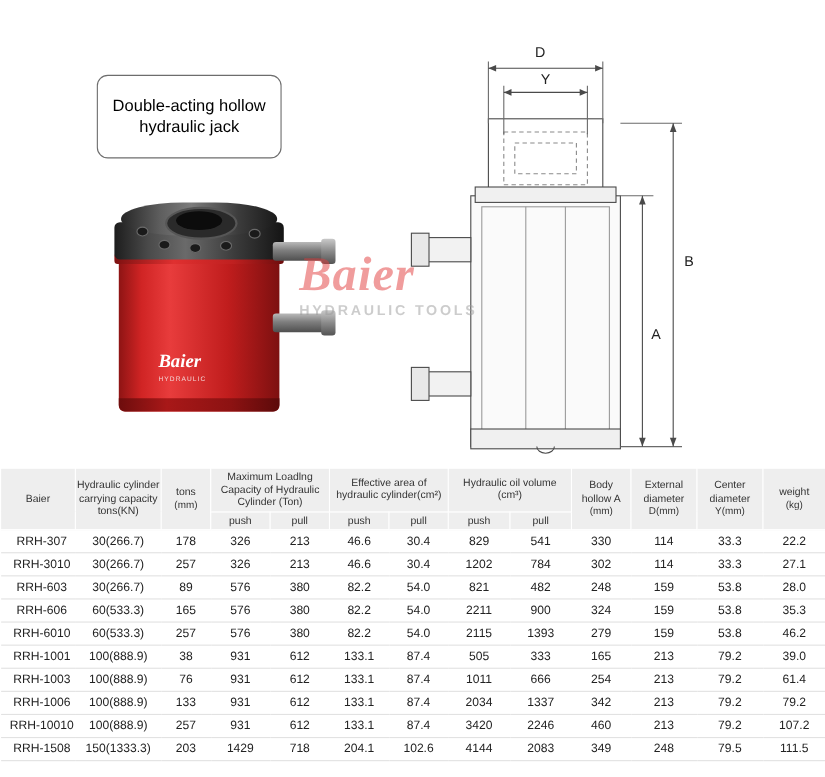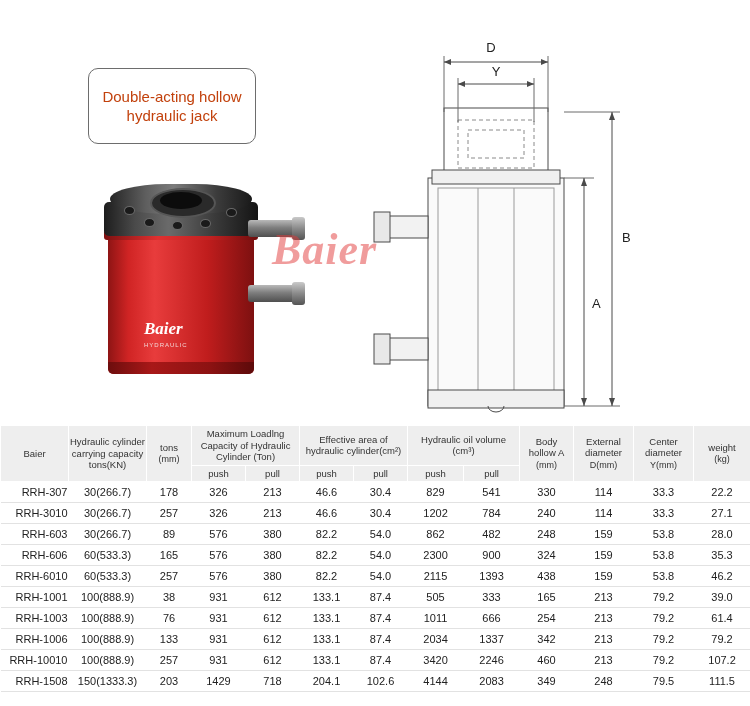--- a/index.html
+++ b/index.html
@@ -32,21 +32,21 @@
     height: 74px;
     border: 1px solid #6d6d6d;
     border-radius: 10px;
     background: #ffffff;
     display: flex;
     align-items: center;
     justify-content: center;
     text-align: center;
     font-size: 15px;
     line-height: 19px;
-    color: #c2410c;
+    color: #000000;
     z-index: 5;
   }
   .callout .ctext { padding: 0 6px; }
 
   
   .watermark {
     position: absolute;
     left: 272px;
     top: 228px;
     z-index: 4;
@@ -207,21 +207,21 @@
   }
   tbody td {
     text-align: center;
     border-bottom: 1px solid #e2e2e2;
     padding: 4px 1px;
     font-size: 11px;
     color: #222;
     background: transparent;
   }
   tbody tr:first-child td { border-top: 1px solid #e2e2e2; }
-  tbody td.model { text-align: right; padding-left: 8px; }
+  tbody td.model { text-align: center; padding-left: 8px; }
   .unit { font-size: 9px; }
 </style>
 </head>
 <body>
 
 <div id="illustration">
 
   <div class="callout">
     <div class="ctext">Double-acting hollow hydraulic jack</div>
   </div>
@@ -244,20 +244,21 @@
     <div class="port" style="left:148px; top:105px;"></div>
     <div class="port-cap" style="left:192px; top:102px;"></div>
     <div class="logo-on-body">
       <span>Baier</span>
       <div class="sub">HYDRAULIC</div>
     </div>
   </div>
 
   <div class="watermark">
     <div class="wm-main">Baier</div>
+    <div class="wm-sub">HYDRAULIC TOOLS</div>
   </div>
 
   <svg id="drawing" width="330" height="400" viewBox="0 0 330 400">
     <g stroke="#4a4a4a" fill="none" stroke-width="1">
 
       <rect x="58" y="158" width="136" height="228" fill="#fafafa"></rect>
       <rect x="68" y="168" width="116" height="208" fill="none" stroke="#9a9a9a"></rect>
 
       <line x1="108" y1="168" x2="108" y2="376" stroke="#9a9a9a"></line>
       <line x1="144" y1="168" x2="144" y2="376" stroke="#9a9a9a"></line>
@@ -384,66 +385,66 @@
         <tr>
           <td class="model">RRH-3010</td>
           <td>30(266.7)</td>
           <td>257</td>
           <td>326</td>
           <td>213</td>
           <td>46.6</td>
           <td>30.4</td>
           <td>1202</td>
           <td>784</td>
-          <td>240</td>
+          <td>302</td>
           <td>114</td>
           <td>33.3</td>
           <td>27.1</td>
         </tr>
         <tr>
           <td class="model">RRH-603</td>
           <td>30(266.7)</td>
           <td>89</td>
           <td>576</td>
           <td>380</td>
           <td>82.2</td>
           <td>54.0</td>
-          <td>862</td>
+          <td>821</td>
           <td>482</td>
           <td>248</td>
           <td>159</td>
           <td>53.8</td>
           <td>28.0</td>
         </tr>
         <tr>
           <td class="model">RRH-606</td>
           <td>60(533.3)</td>
           <td>165</td>
           <td>576</td>
           <td>380</td>
           <td>82.2</td>
           <td>54.0</td>
-          <td>2300</td>
+          <td>2211</td>
           <td>900</td>
           <td>324</td>
           <td>159</td>
           <td>53.8</td>
           <td>35.3</td>
         </tr>
         <tr>
           <td class="model">RRH-6010</td>
           <td>60(533.3)</td>
           <td>257</td>
           <td>576</td>
           <td>380</td>
           <td>82.2</td>
           <td>54.0</td>
           <td>2115</td>
           <td>1393</td>
-          <td>438</td>
+          <td>279</td>
           <td>159</td>
           <td>53.8</td>
           <td>46.2</td>
         </tr>
         <tr>
           <td class="model">RRH-1001</td>
           <td>100(888.9)</td>
           <td>38</td>
           <td>931</td>
           <td>612</td>

